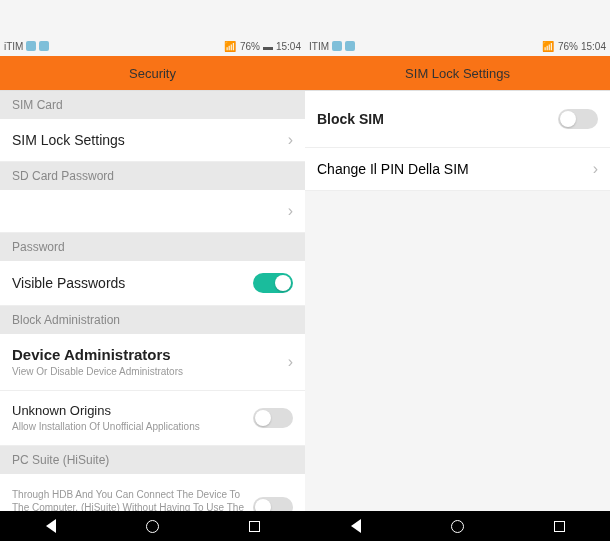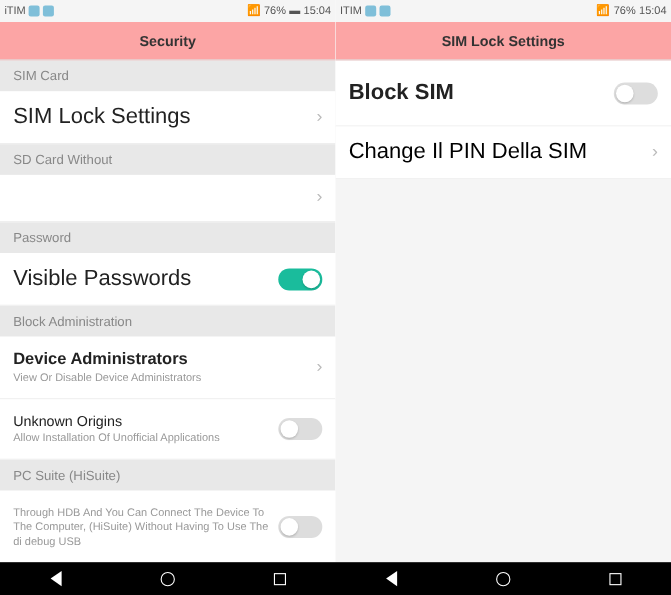--- a/index.html
+++ b/index.html
@@ -1,28 +1,28 @@
 <!DOCTYPE html>
 <html><head>
 <meta charset="utf-8">
 <style>
 * { margin: 0; padding: 0; box-sizing: border-box; font-family: Arial, sans-serif; }
 body { width: 610px; height: 541px; overflow: hidden; background: #fff; }
 .screens { display: flex; width: 610px; height: 511px; }
 .screen { width: 305px; height: 511px; background: #f5f5f5; overflow: hidden; display: flex; flex-direction: column; }
-.statusbar { height: 20px; display: flex; align-items: center; padding: 0 4px; font-size: 10px; color: #555; background: #f5f5f5; }
+.statusbar { height: 20px; display: flex; align-items: center; padding: 0 4px; font-size: 10px; color: #555; background: #f5f5f5; margin-top: 36px; }
 .statusbar .left { display: flex; align-items: center; gap: 3px; }
 .statusbar .right { margin-left: auto; display: flex; align-items: center; gap: 3px; }
 .app-icon { width: 10px; height: 10px; background: #7fbfd9; border-radius: 2px; display: inline-block; }
-.header { height: 35px; display: flex; align-items: center; justify-content: center; font-size: 13px; color: #333; font-weight: 700; border-bottom: 1px solid #e0e0e0; background: #fca5a5; }
+.header { height: 35px; display: flex; align-items: center; justify-content: center; font-size: 13px; color: #333; font-weight: 400; border-bottom: 1px solid #e0e0e0; background: #f97316; }
 .content { flex: 1; overflow-y: hidden; }
 .section-h { background: #e8e8e8; color: #888; font-size: 12px; padding: 7px 12px; }
 .row { background: #fff; padding: 12px; display: flex; align-items: center; border-bottom: 1px solid #eee; position: relative; }
 .row-text { flex: 1; }
-.row-title { font-size: 20px; color: #222; }
+.row-title { font-size: 14px; color: #222; }
 .row-sub { font-size: 10px; color: #999; margin-top: 2px; line-height: 1.3; }
 .row-title.bold { font-weight: bold; font-size: 15px; }
 .row.dim .row-title { color: #000000; }
 .chev { color: #bbb; font-size: 16px; padding-left: 8px; }
 .toggle { width: 40px; height: 20px; border-radius: 10px; background: #ddd; position: relative; flex-shrink: 0; }
 .toggle .knob { width: 16px; height: 16px; border-radius: 50%; background: #fff; position: absolute; top: 2px; left: 2px; box-shadow: 0 1px 2px rgba(0,0,0,0.2); }
 .toggle.on { background: #1abc9c; }
 .toggle.on .knob { left: 22px; }
 .navbar { height: 30px; background: #000; display: flex; }
 .navbar .half { width: 305px; display: flex; justify-content: space-around; align-items: center; }
@@ -52,21 +52,21 @@
     </div>
     <div class="header">Security</div>
     <div class="content">
       <div class="section-h">SIM Card</div>
       <div class="row">
         <div class="row-text">
             <div class="row-title">SIM Lock Settings</div>
           </div>
         <span class="chev">›</span>
       </div>
-      <div class="section-h">SD Card Without</div>
+      <div class="section-h">SD Card Password</div>
       <div class="row">
         <div class="row-text">
         </div>
         <span class="chev">›</span>
       </div>
       <div class="section-h">Password</div>
       <div class="row">
         <div class="row-text">
             <div class="row-title">Visible Passwords</div>
           </div>

